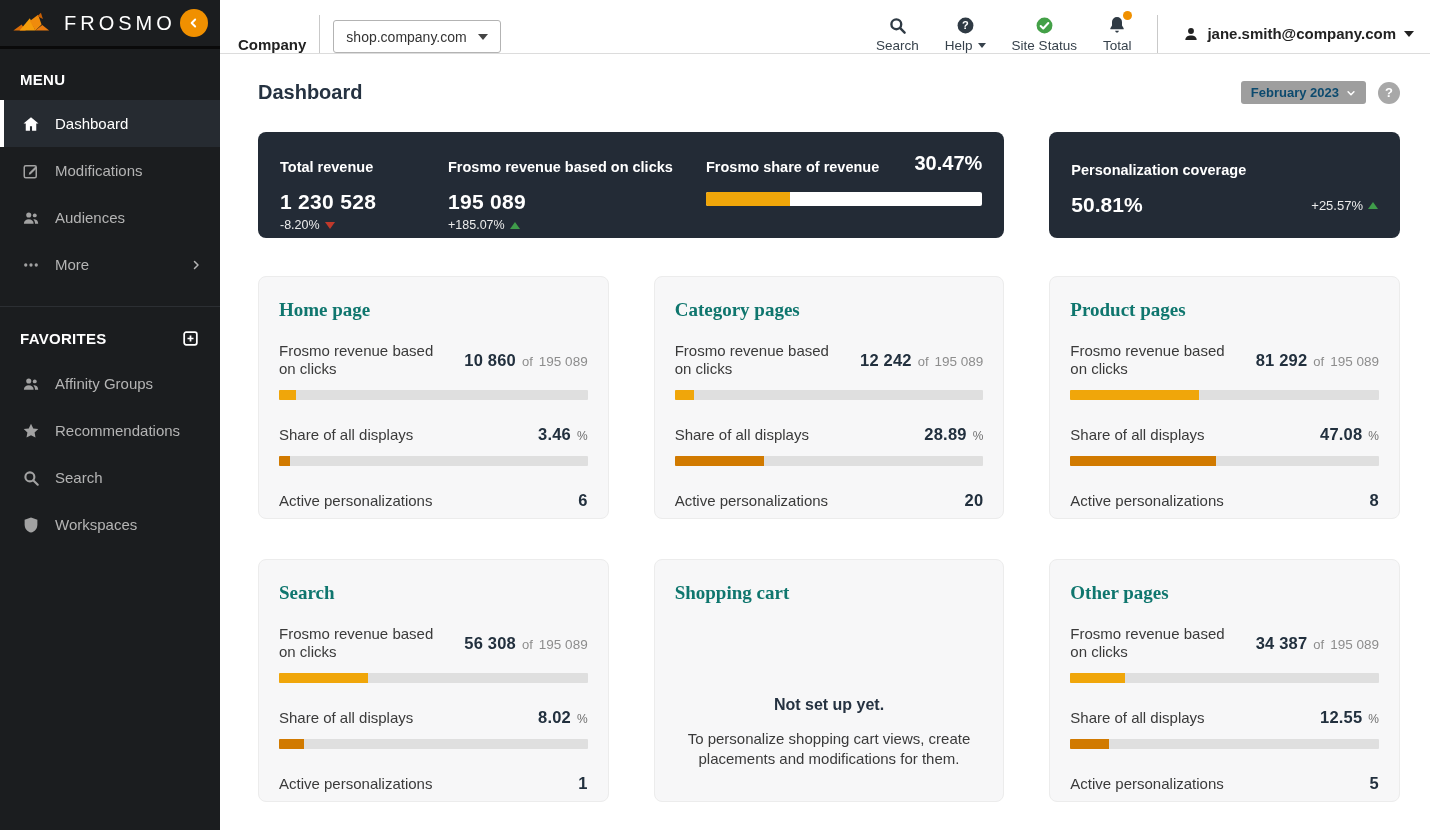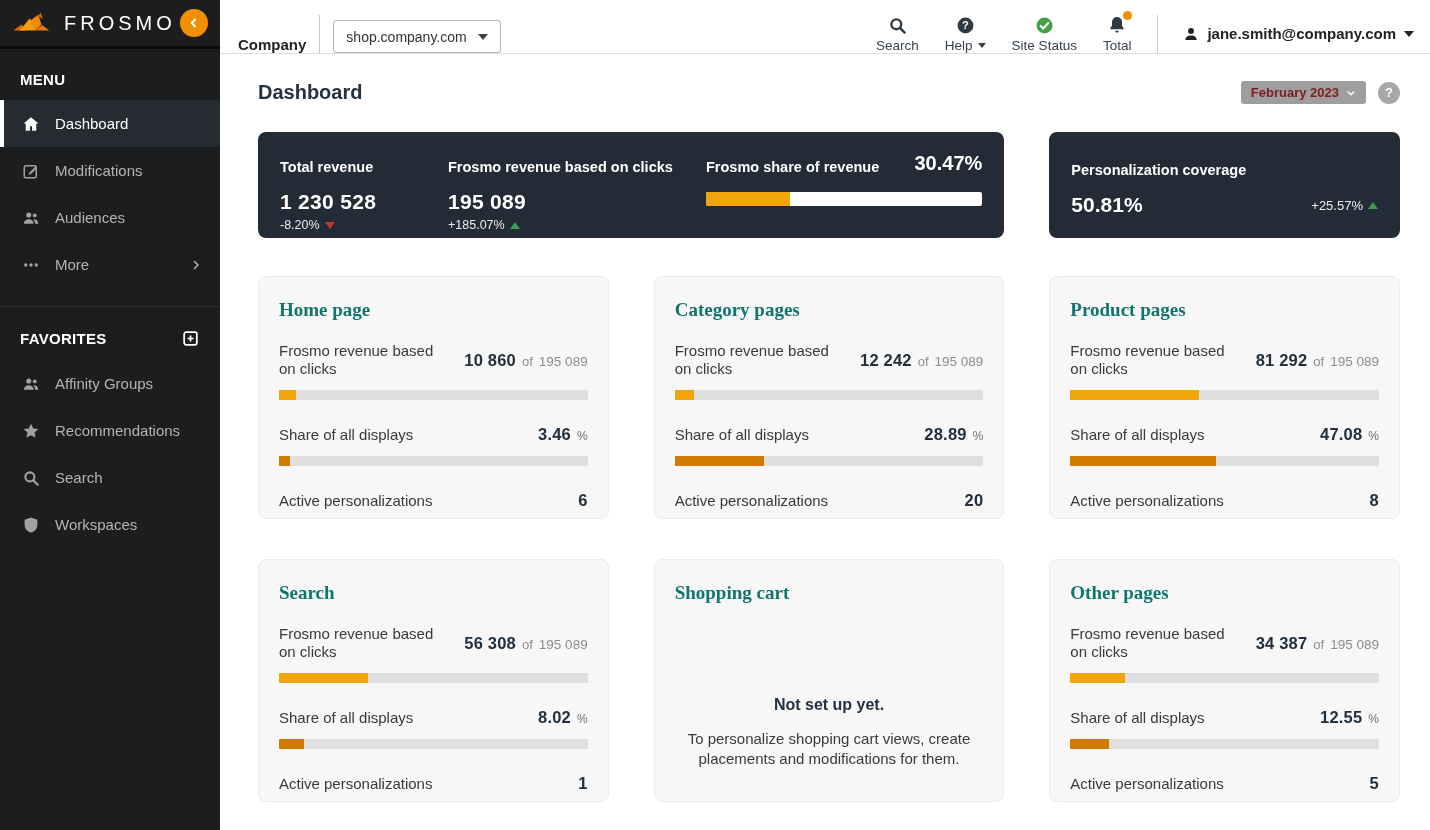--- a/index.html
+++ b/index.html
@@ -44,21 +44,21 @@
   .news-wrap { position:relative; }
   .news-dot { position:absolute; top:-3px; right:-5px; width:9px; height:9px; border-radius:50%; background:#f09000; }
   .user-chip { display:flex; align-items:center; gap:8px; font-size:15px; font-weight:600; color:#222;
     margin-left:12px; cursor:pointer; }
   .user-chip .caret-down { border-top-color:#222; }
 
   .content { flex:1; padding:0 30px 0 38px; }
   .page-head { display:flex; align-items:center; margin:27px 0 28px; }
   .page-title { font-size:20px; font-weight:700; color:#253241; }
   .page-head-right { margin-left:auto; display:flex; align-items:center; gap:12px; }
-  .period-btn { background:#9e9e9e; color:#7f1d1d; border:none; border-radius:3px; height:23px;
+  .period-btn { background:#9e9e9e; color:#0c4a6e; border:none; border-radius:3px; height:23px;
     padding:0 10px; font-size:13px; font-weight:700; display:flex; align-items:center; gap:7px;
     font-family:inherit; cursor:pointer; }
   .help-circle { width:22px; height:22px; border-radius:50%; background:#a8a8a8; border:none;
     color:#fff; font-weight:700; font-size:13px; display:flex; align-items:center; justify-content:center;
     cursor:pointer; font-family:inherit; }
 
   .grid3 { display:grid; grid-template-columns:repeat(3, 1fr); column-gap:45px; }
   .overview-grid { margin-bottom:38px; }
 
   

